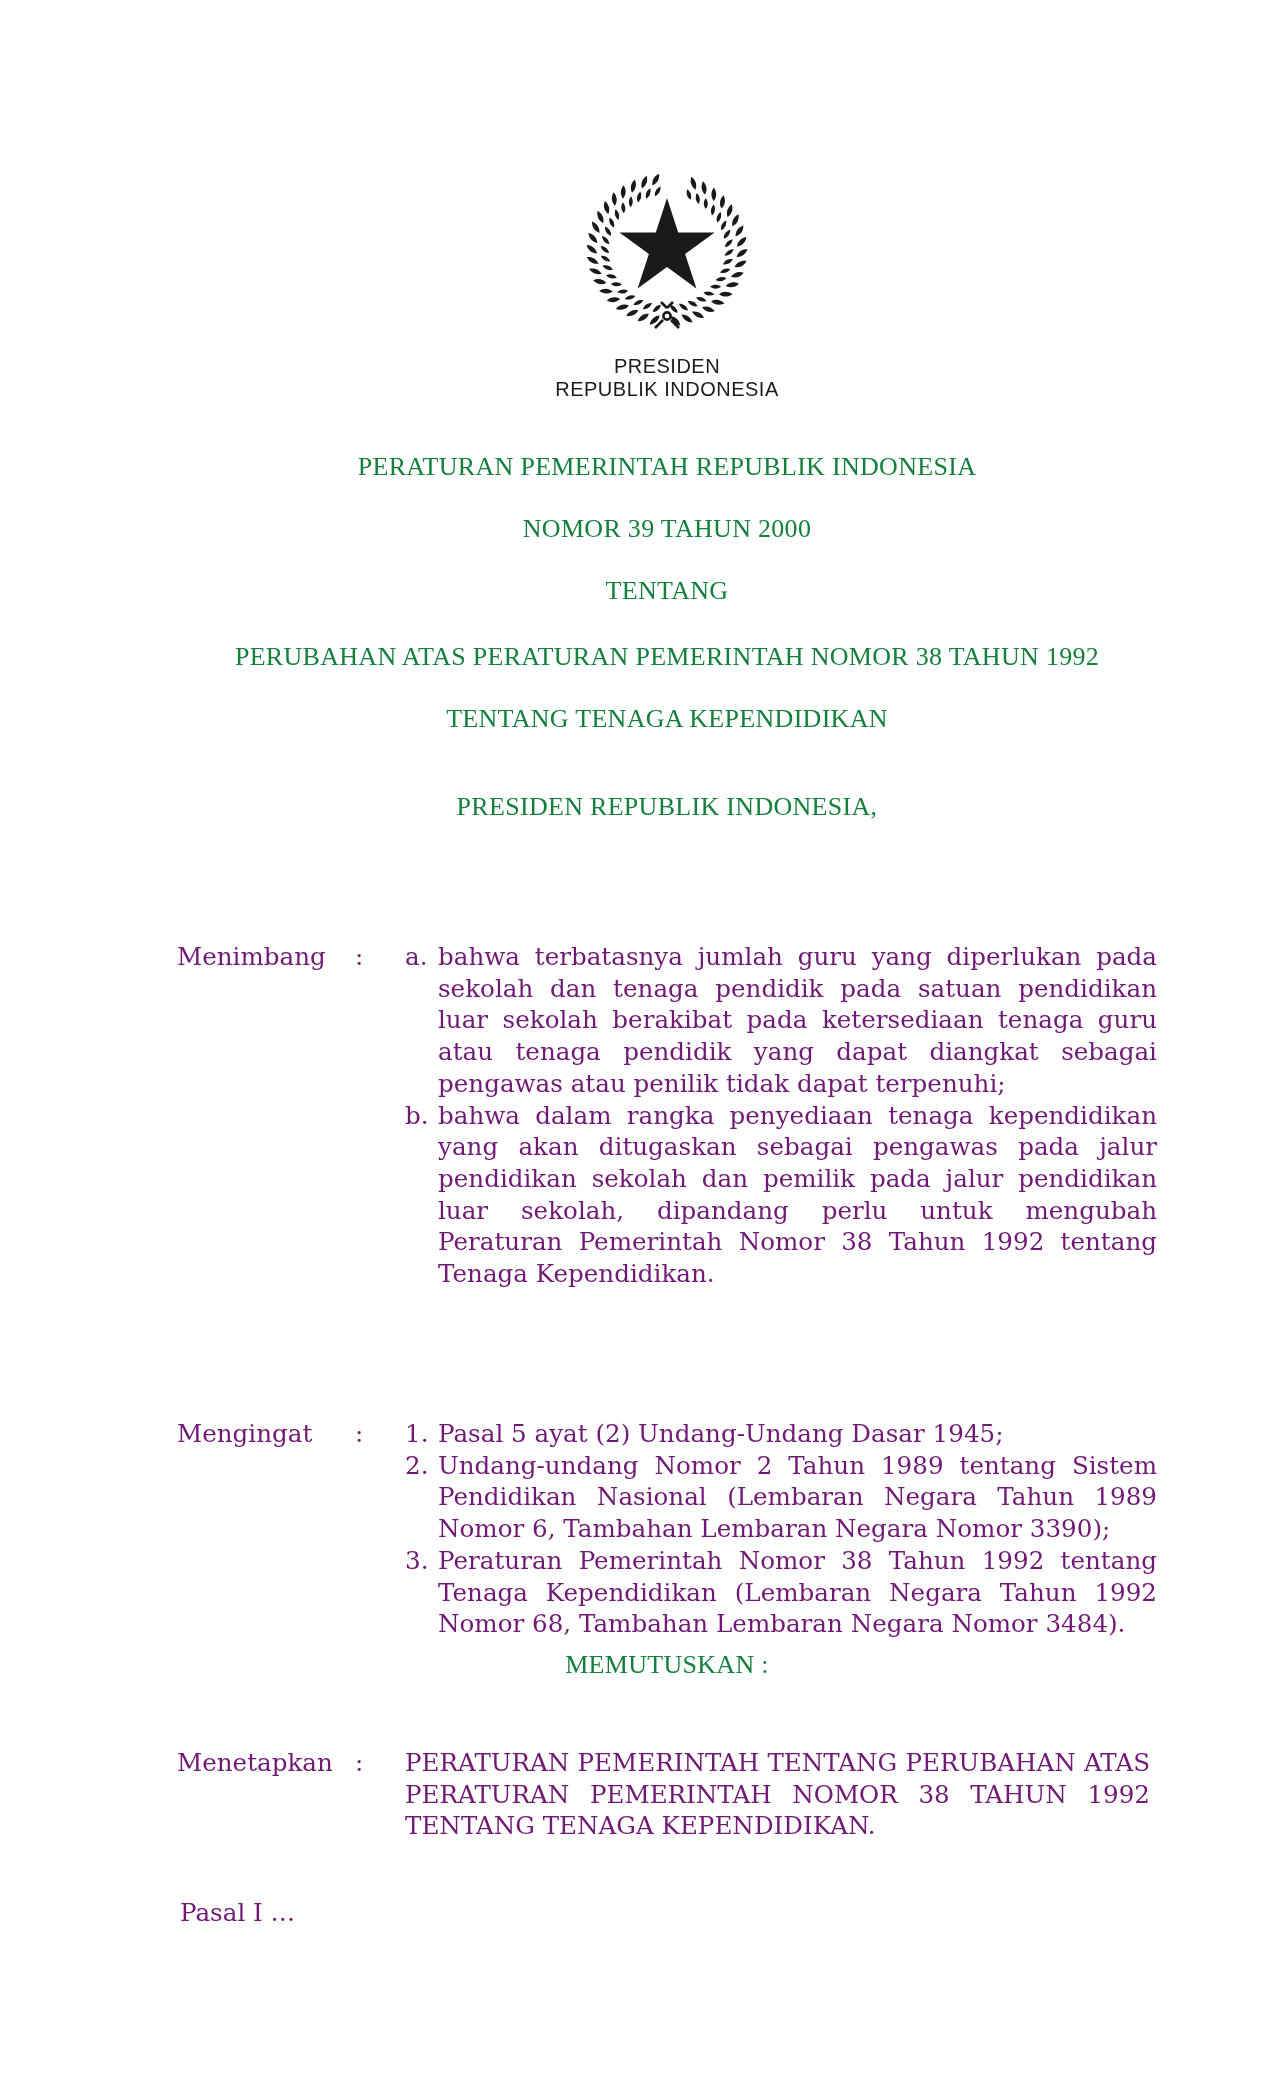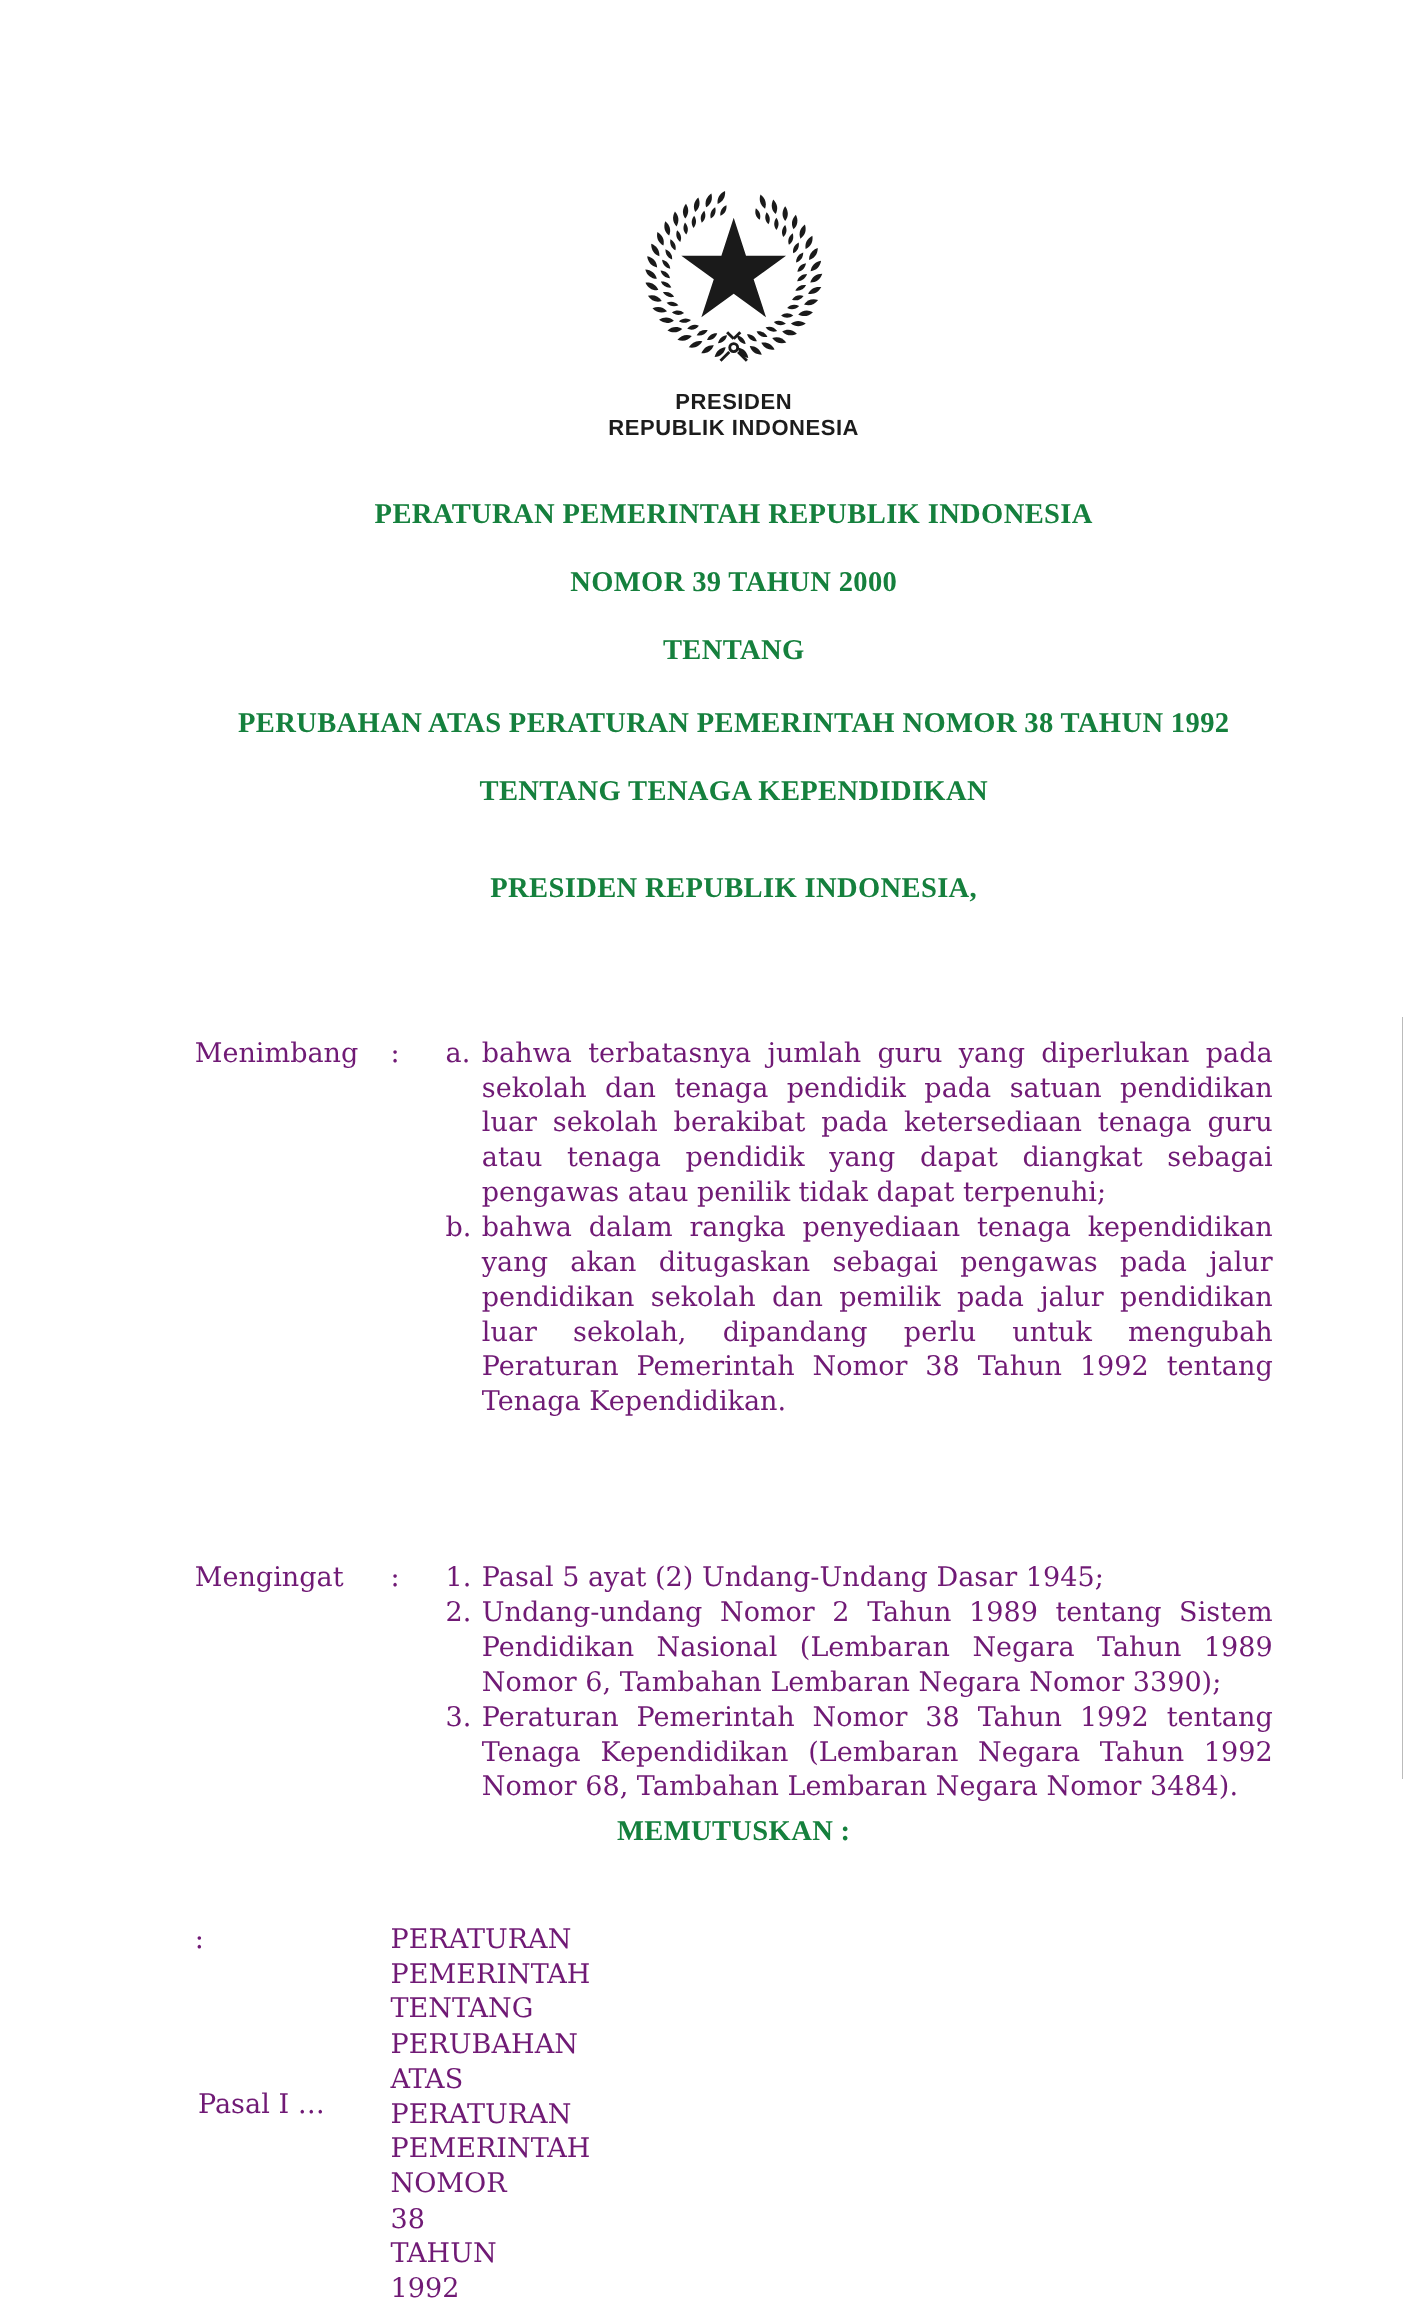--- a/index.html
+++ b/index.html
@@ -1,20 +1,20 @@
 <!DOCTYPE html>
 <html><head>
 <meta charset="utf-8">
 <style>
   html,body{margin:0;padding:0;background:#888;}
   #page{
     position:relative;width:1275px;height:2100px;background:#ffffff;
     margin:0 auto;color:#151515;overflow:hidden;
   }
-  .center-line{position:absolute;left:177px;width:980px;text-align:center;white-space:nowrap;font-weight:bold;}
+  .center-line{position:absolute;left:177px;width:980px;text-align:center;white-space:nowrap;}
   .sans-head{font-family:"Liberation Sans",sans-serif;font-size:20px;line-height:23px;letter-spacing:0.5px;color:#1c1c1c;}
   .title-line{font-family:"Liberation Serif",serif;font-size:26px;line-height:30px;letter-spacing:0.3px;color:#15803d;}
   .body-text{font-family:"DejaVu Serif",serif;font-size:24.6px;line-height:31.7px;color:#701a75;}
   .sect{position:absolute;left:177px;width:980px;display:grid;grid-template-columns:178px 50px 752px;}
   .sect .label{text-align:left;}
   .sect .colon{text-align:left;}
   .list-item{display:flex;}
   .list-item .marker{flex:0 0 33px;}
   .list-item .itext{flex:1;text-align:justify;text-justify:inter-word;}
   .enact-text{text-align:justify;text-justify:inter-word;padding-right:7px;}
@@ -159,19 +159,20 @@
       <div class="list-item">
         <div class="marker">3.</div>
         <div class="itext">Peraturan Pemerintah Nomor 38 Tahun 1992 tentang Tenaga Kependidikan (Lembaran Negara Tahun 1992 Nomor 68, Tambahan Lembaran Negara Nomor 3484).</div>
       </div>
     </div>
   </div>
 
   <div class="center-line title-line" style="top:1650px;">MEMUTUSKAN :</div>
 
   <div class="sect body-text" style="top:1747px;">
+    <div class="label">Menetapkan</div>
     <div class="colon">:</div>
     <div class="enact-text">PERATURAN PEMERINTAH TENTANG PERUBAHAN ATAS PERATURAN PEMERINTAH NOMOR 38 TAHUN 1992 TENTANG TENAGA KEPENDIDIKAN.</div>
   </div>
 
   <div class="catchword body-text" style="top:1897px;">Pasal I …</div>
 
 </div>
 
 </body></html>

